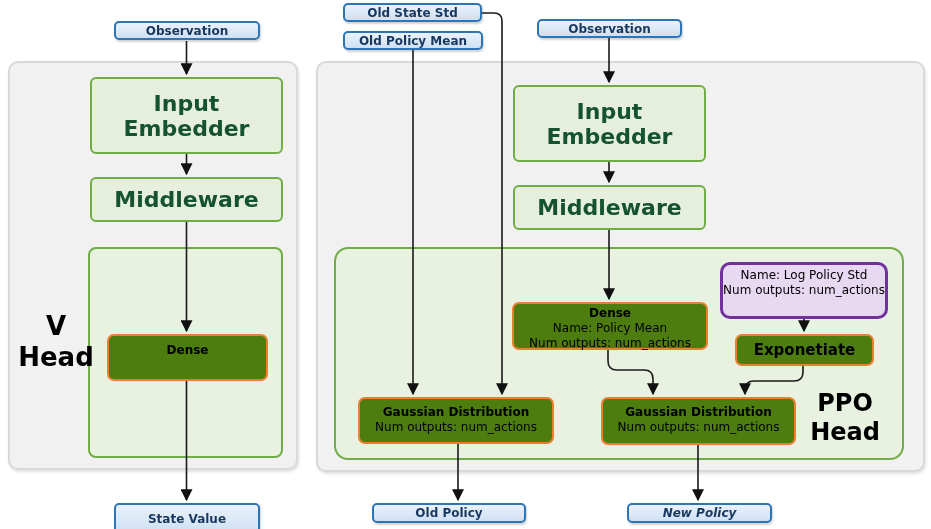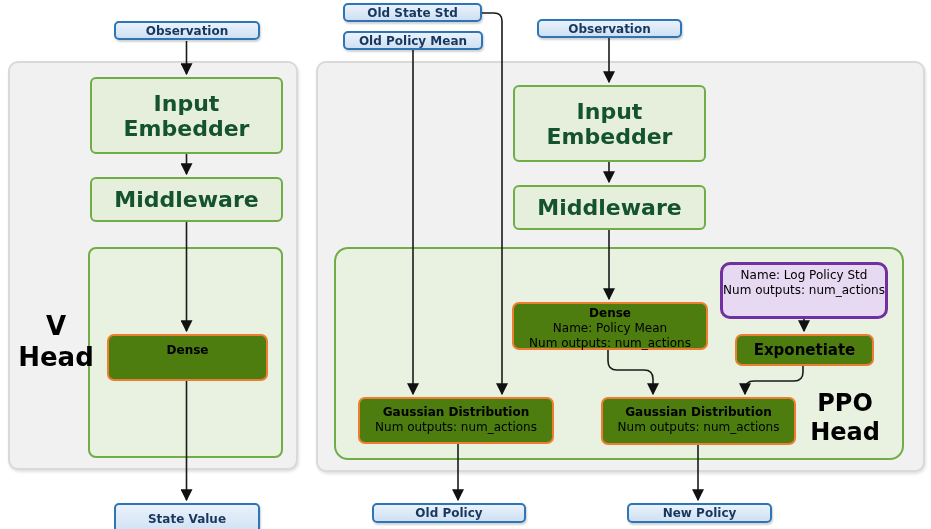--- a/index.html
+++ b/index.html
@@ -130,21 +130,21 @@
 
   <div class="node orange" style="left:601px;top:397px;width:195px;height:48px;padding-top:5px;">
     <div class="nt">Gaussian Distribution</div>
     <div class="nl">Num outputs: num_actions</div>
   </div>
 
   <div class="node blue" style="left:372px;top:503px;width:154px;height:20px;">
     <span>Old Policy</span>
   </div>
 
-  <div class="node blue" style="left:627px;top:503px;width:145px;height:20px;">
+  <div class="node blue" style="left:627px;top:503px;width:145px;height:20px;font-style:italic;">
     <span>New Policy</span>
   </div>
 
   <svg class="wires" width="931" height="529" viewBox="0 0 931 529">
     <defs>
       <marker id="ah" viewBox="0 0 10 10" refX="9" refY="5" markerWidth="7.5" markerHeight="7.5" orient="auto-start-reverse">
         <path d="M0,0 L10,5 L0,10 z" fill="#111"></path>
       </marker>
     </defs>
     <g stroke="#1a1a1a" stroke-width="1.6" fill="none">

